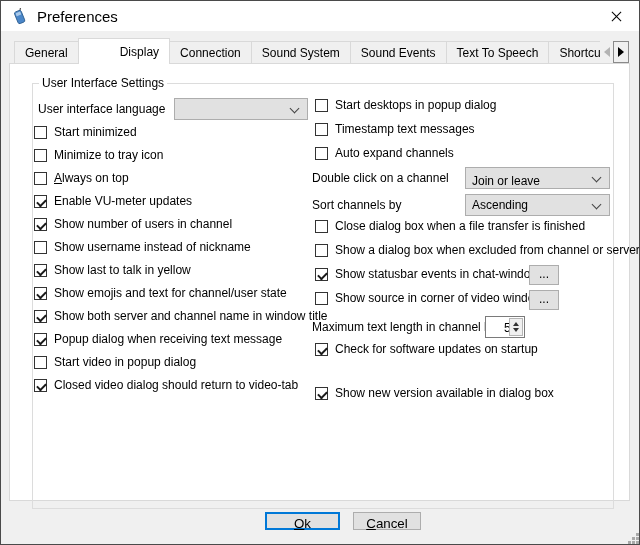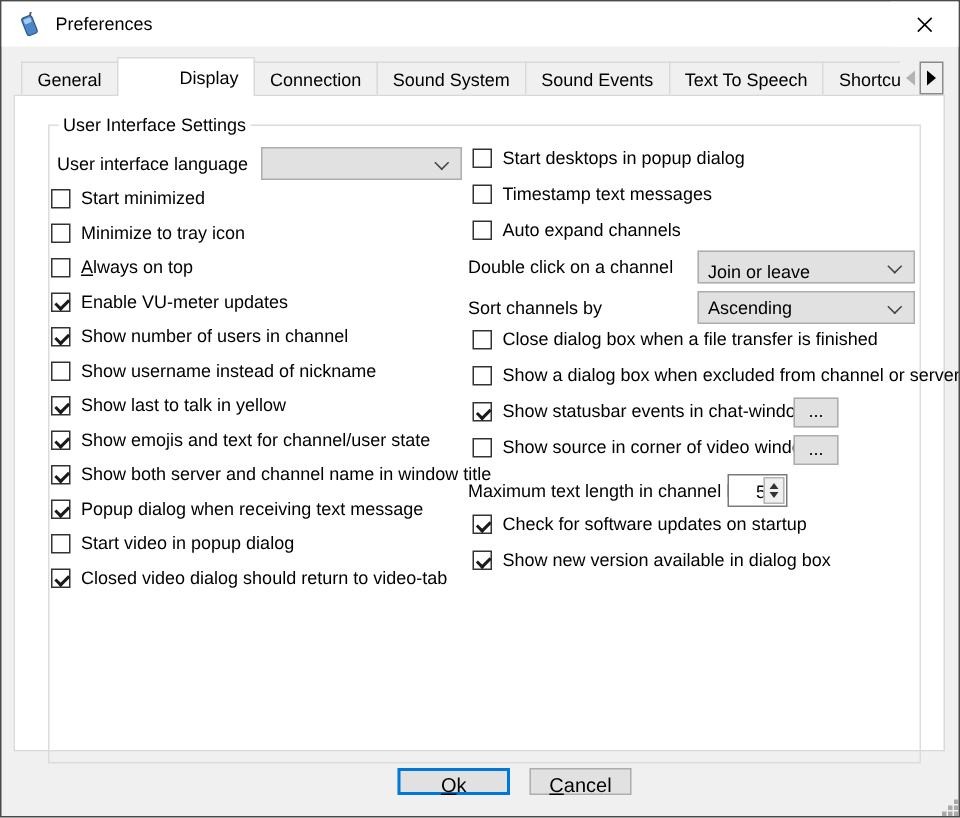--- a/index.html
+++ b/index.html
@@ -5,21 +5,21 @@
   * { box-sizing: border-box; }
   html,body { margin:0; padding:0; }
   body {
     width:640px; height:545px; position:relative; overflow:hidden;
     background:#f0f0f0; border:1px solid #4a4a4a;
     font-family:"Liberation Sans", sans-serif; font-size:12px; color:#000;
   }
   
   .titlebar { position:absolute; left:0; top:0; right:0; height:30px; background:#fff; display:flex; align-items:center; }
   .app-icon { margin-left:10px; width:17px; height:17px; flex:none; }
-  .title-text { margin-left:9px; font-size:12px; white-space:nowrap; }
+  .title-text { margin-left:9px; font-size:15px; white-space:nowrap; }
   .close-btn { position:absolute; right:0; top:0; width:45px; height:30px; background:#fff; cursor:default; }
   .close-x { position:absolute; left:17px; top:10px; width:11px; height:11px; }
   .close-x::before, .close-x::after { content:""; position:absolute; left:-1px; top:5px; width:13px; height:1px; background:#000; }
   .close-x::before { transform:rotate(45deg); }
   .close-x::after  { transform:rotate(-45deg); }
   
   .tabs { position:absolute; left:8px; top:36px; width:591px; height:27px; display:flex; align-items:flex-end; overflow:hidden; padding-left:5px; }
   .tab { height:22px; margin-bottom:1px; background:#f0f0f0; border:1px solid #d9d9d9; border-bottom:none;
          display:flex; align-items:center; padding:0 10px; white-space:nowrap; margin-right:-1px; }
   .tab.active { height:26px; margin-bottom:0; background:#fff; z-index:2; position:relative;padding-left:41px; }
@@ -203,21 +203,21 @@
 
   <span class="flabel" style="left:302px; top:256px;">Maximum text length in channel list</span>
   <div class="spin" style="left:475px; top:252px;">
     <span class="spin-val">50</span>
     <span class="spin-btns">
       <span class="tri-up"></span>
       <span class="tri-down"></span>
     </span>
   </div>
 
-  <div class="stack g11" style="left:305px; top:279px;">
+  <div class="stack g11" style="left:305px; top:279px;gap:20px;">
     <div class="row">
         <span class="cb checked"></span>
         <span class="cb-label">Check for software updates on startup</span>
       </div>
     <div class="row">
         <span class="cb checked"></span>
         <span class="cb-label">Show new version available in dialog box</span>
       </div>
   </div>
 </div>

